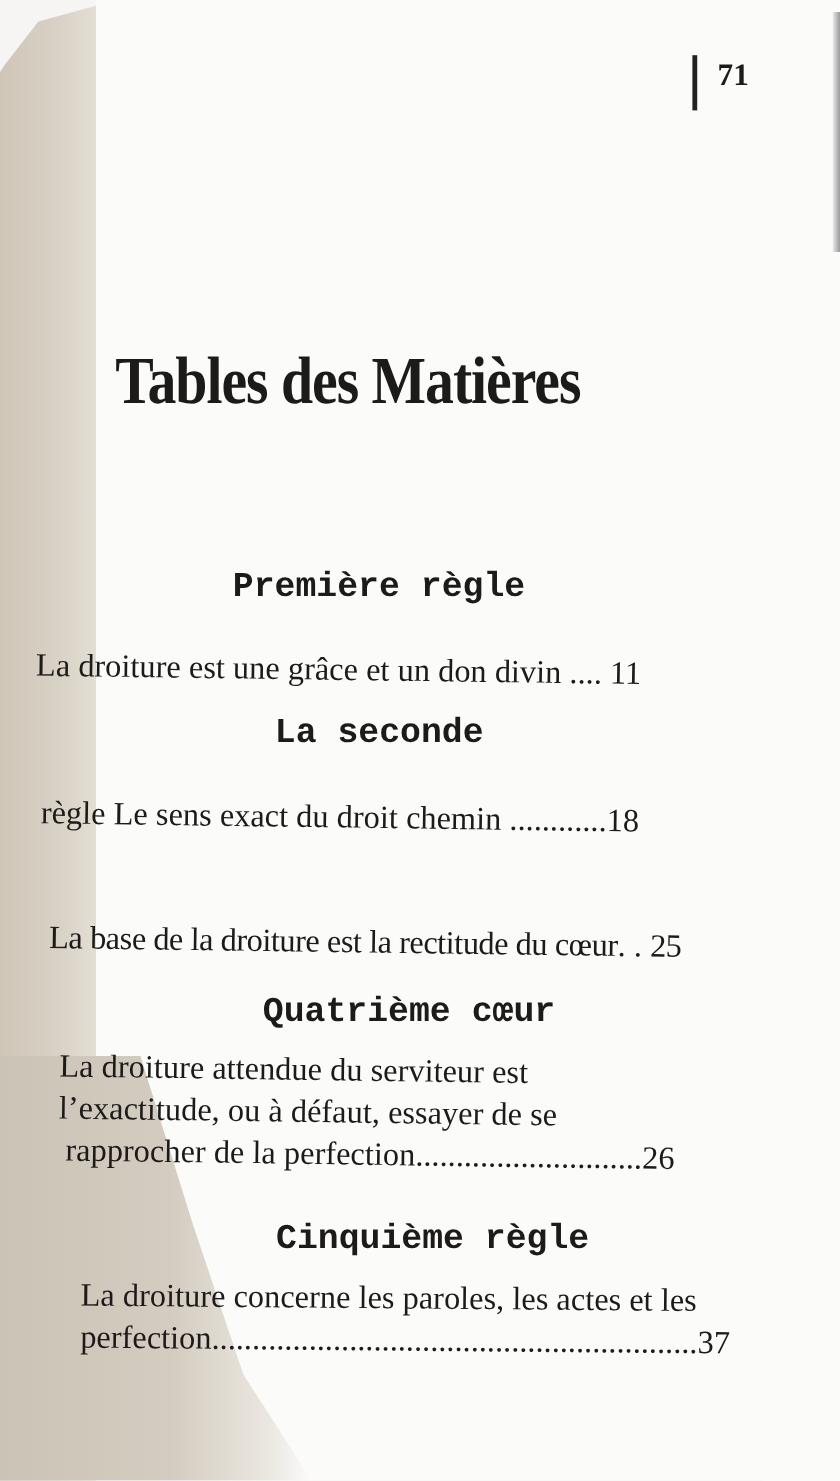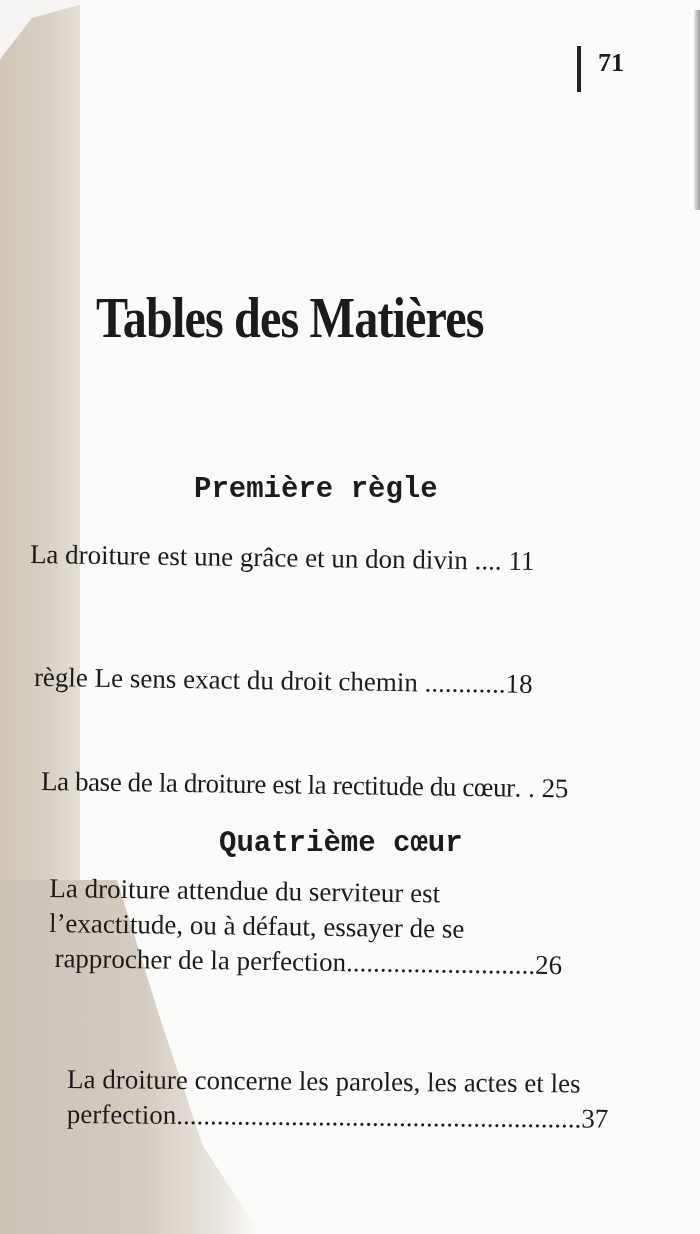--- a/index.html
+++ b/index.html
@@ -99,32 +99,34 @@
   <div class="page-number">71</div>
 
   <div class="title">Tables des Matières</div>
 
   <div class="heading" style="left:194px; top:473px;">Première règle</div>
   <div class="entry" style="left:30px; top:537px; transform:rotate(0.8deg); transform-origin:left;">
     <span>La droiture est une grâce et un don divin</span><span class="dots"> ....</span>
     <span>11</span>
   </div>
 
+  <div class="heading" style="left:229px; top:594px;">La seconde</div>
   <div class="entry" style="left:34px; top:660px; transform:rotate(0.8deg); transform-origin:left;">
     <span>règle Le sens exact du droit chemin</span><span class="dots"> ............</span><span>18</span>
   </div>
 
   <div class="entry" style="left:41px; top:764px; transform:rotate(0.8deg); transform-origin:left; letter-spacing:-0.4px;">
     <span>La base de la droiture est la rectitude du cœur</span><span class="dots">. . </span><span>25</span>
   </div>
 
   <div class="heading" style="left:219px; top:827px;">Quatrième cœur</div>
   <div class="entry" style="left:49px; top:871px; transform:rotate(0.8deg); transform-origin:left;">
     <div>La droiture attendue du serviteur est</div>
     <div>l’exactitude, ou à défaut, essayer de se</div>
     <div style="padding-left:6px;"><span>rapprocher de la perfection.</span><span class="dots">...........................</span><span>26</span></div>
   </div>
 
+  <div class="heading" style="left:230px; top:1016px;">Cinquième règle</div>
   <div class="entry" style="left:67px; top:1062px; transform:rotate(0.5deg); transform-origin:left;">
     <div>La droiture concerne les paroles, les actes et les</div>
     <div><span>perfection.</span><span class="dots">...........................................................</span><span>37</span></div>
   </div>
 </div>
 
 </body></html>

